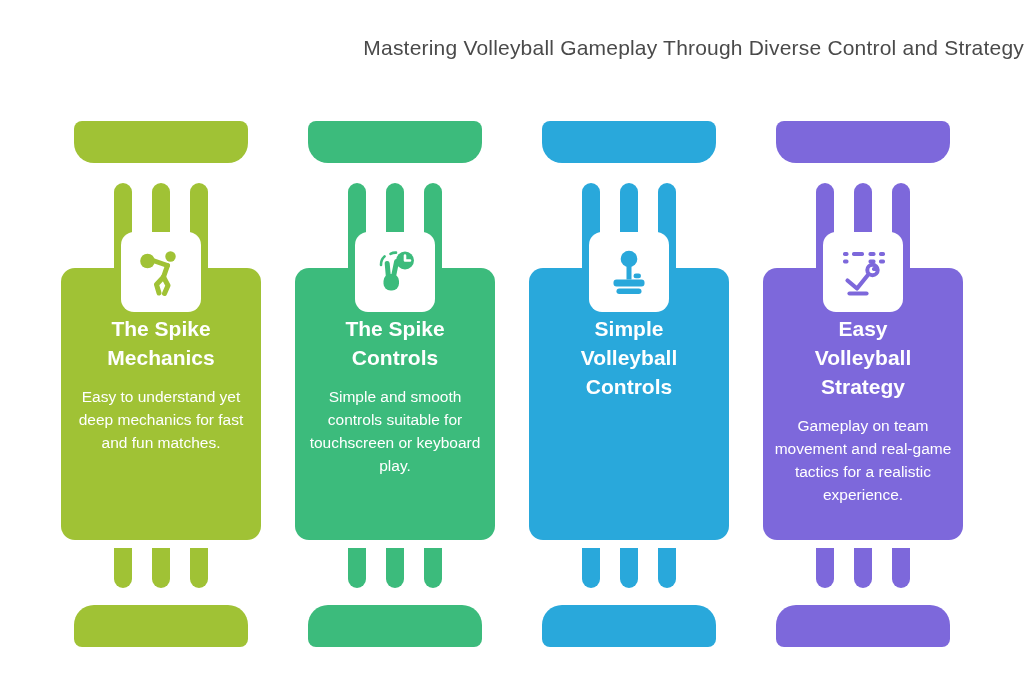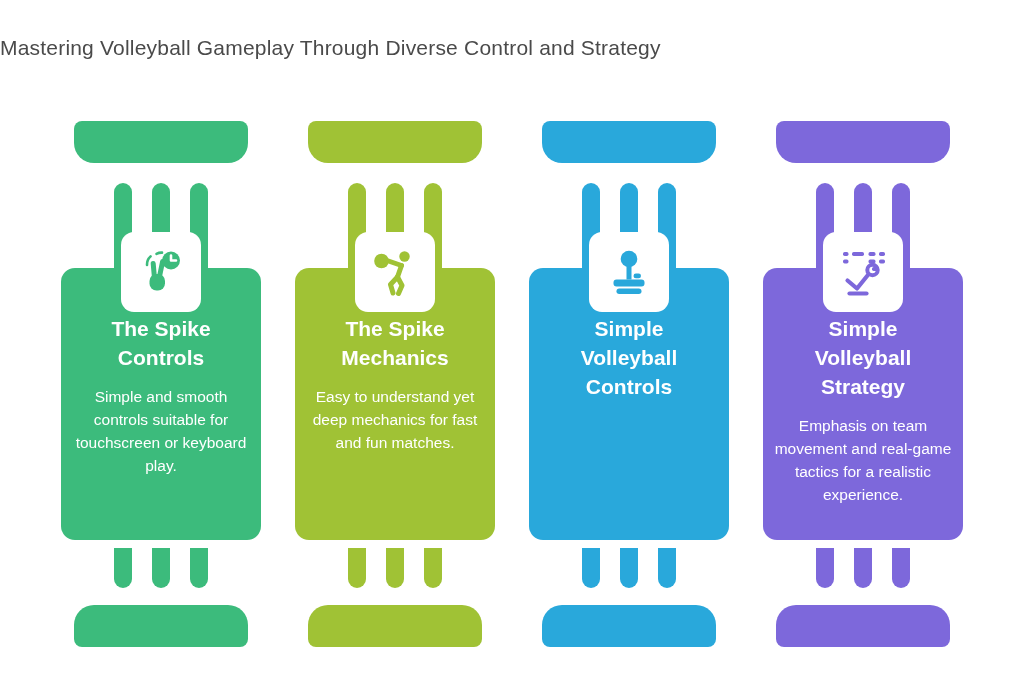--- a/index.html
+++ b/index.html
@@ -4,21 +4,21 @@
 <style>
   * { margin: 0; padding: 0; box-sizing: border-box; }
   html, body { width: 1024px; height: 683px; }
   body {
     background: #ffffff;
     font-family: "Liberation Sans", sans-serif;
     padding-top: 34px;
     overflow: hidden;
   }
   h1.page-title {
-    text-align: left;
+    text-align: right;
     font-size: 21px;
     font-weight: 500;
     letter-spacing: 0.2px;
     line-height: 28px;
     color: var(--c, #4a4a4a);
   }
   .diagram {
     margin-top: 59px;
     display: flex;
     justify-content: center;
@@ -94,52 +94,20 @@
   }
   .icon-svg { display: block; }
 </style>
 </head>
 <body>
 
 <h1 class="page-title" style="--c: #4a4a4a;">Mastering Volleyball Gameplay Through Diverse Control and Strategy</h1>
 
 <div class="diagram">
 
-  <div class="column" style="--c: #3CBB7C;">
-    <div class="bar top"></div>
-    <div class="stripes top">
-      <i></i>
-        <i></i>
-        <i></i>
-    </div>
-    <div class="icon-box">
-      <svg class="icon-svg" width="48" height="48" viewBox="0 0 48 48">
-        <g>
-          <path d="M10 17 A11 11 0 0 1 13.6 8.4" stroke="currentColor" stroke-width="2.6" fill="none" stroke-linecap="round"></path>
-          <path d="M19.5 5.8 A11 11 0 0 1 25 4.6" stroke="currentColor" stroke-width="2.6" fill="none" stroke-linecap="round"></path>
-          <path d="M16.2 15.5 L17.4 29" stroke="currentColor" stroke-width="5" stroke-linecap="round"></path>
-          <path d="M25.6 13.5 L22.4 29" stroke="currentColor" stroke-width="5" stroke-linecap="round"></path>
-          <rect x="12.5" y="26" width="15.5" height="16.5" rx="7" fill="currentColor"></rect>
-          <circle cx="34" cy="12.5" r="9" fill="currentColor"></circle>
-          <path d="M34 7.5 V12.5 H39" stroke="#ffffff" stroke-width="2.6" fill="none" stroke-linecap="round" stroke-linejoin="round"></path>
-        </g>
-      </svg>
-    </div>
-    <div class="card">
-      <h2>The Spike Controls</h2>
-      <p>Simple and smooth controls suitable for touchscreen or keyboard play.</p>
-    </div>
-    <div class="stripes bottom">
-      <i></i>
-        <i></i>
-        <i></i>
-    </div>
-    <div class="bar bottom"></div>
-  </div>
-
   <div class="column" style="--c: #A0C235;">
     <div class="bar top"></div>
     <div class="stripes top">
       <i></i>
         <i></i>
         <i></i>
     </div>
     <div class="icon-box">
       <svg class="icon-svg" width="48" height="48" viewBox="0 0 48 48">
         <g>
@@ -150,20 +118,52 @@
             <path d="M26.5 29 L31 37.5 L27.5 45.5"></path>
           </g>
           <circle cx="33.5" cy="8.5" r="5.2" fill="currentColor"></circle>
           <circle cx="10.5" cy="13" r="7.3" fill="currentColor"></circle>
         </g>
       </svg>
     </div>
     <div class="card">
       <h2>The Spike Mechanics</h2>
       <p>Easy to understand yet deep mechanics for fast and fun matches.</p>
+    </div>
+    <div class="stripes bottom">
+      <i></i>
+        <i></i>
+        <i></i>
+    </div>
+    <div class="bar bottom"></div>
+  </div>
+
+  <div class="column" style="--c: #3CBB7C;">
+    <div class="bar top"></div>
+    <div class="stripes top">
+      <i></i>
+        <i></i>
+        <i></i>
+    </div>
+    <div class="icon-box">
+      <svg class="icon-svg" width="48" height="48" viewBox="0 0 48 48">
+        <g>
+          <path d="M10 17 A11 11 0 0 1 13.6 8.4" stroke="currentColor" stroke-width="2.6" fill="none" stroke-linecap="round"></path>
+          <path d="M19.5 5.8 A11 11 0 0 1 25 4.6" stroke="currentColor" stroke-width="2.6" fill="none" stroke-linecap="round"></path>
+          <path d="M16.2 15.5 L17.4 29" stroke="currentColor" stroke-width="5" stroke-linecap="round"></path>
+          <path d="M25.6 13.5 L22.4 29" stroke="currentColor" stroke-width="5" stroke-linecap="round"></path>
+          <rect x="12.5" y="26" width="15.5" height="16.5" rx="7" fill="currentColor"></rect>
+          <circle cx="34" cy="12.5" r="9" fill="currentColor"></circle>
+          <path d="M34 7.5 V12.5 H39" stroke="#ffffff" stroke-width="2.6" fill="none" stroke-linecap="round" stroke-linejoin="round"></path>
+        </g>
+      </svg>
+    </div>
+    <div class="card">
+      <h2>The Spike Controls</h2>
+      <p>Simple and smooth controls suitable for touchscreen or keyboard play.</p>
     </div>
     <div class="stripes bottom">
       <i></i>
         <i></i>
         <i></i>
     </div>
     <div class="bar bottom"></div>
   </div>
 
   <div class="column" style="--c: #29A8DB;">
@@ -215,22 +215,22 @@
             <rect x="40" y="11.5" width="6" height="4" rx="1.7"></rect>
             <rect x="33" y="19" width="7" height="4" rx="1.7"></rect>
           </g>
           <path d="M8.5 32.5 L18 40.5 L28.5 27.5" stroke="currentColor" stroke-width="4.2" fill="none" stroke-linecap="round" stroke-linejoin="round"></path>
           <circle cx="33.5" cy="22" r="5.2" stroke="currentColor" stroke-width="4" fill="none"></circle>
           <path d="M10.5 45.5 H27.5" stroke="currentColor" stroke-width="4.2" stroke-linecap="round"></path>
         </g>
       </svg>
     </div>
     <div class="card">
-      <h2>Simple Volleyball Strategy</h2>
-      <p>Emphasis on team movement and real-game tactics for a realistic experience.</p>
+      <h2>Easy Volleyball Strategy</h2>
+      <p>Gameplay on team movement and real-game tactics for a realistic experience.</p>
     </div>
     <div class="stripes bottom">
       <i></i>
         <i></i>
         <i></i>
     </div>
     <div class="bar bottom"></div>
   </div>
 
 </div>

